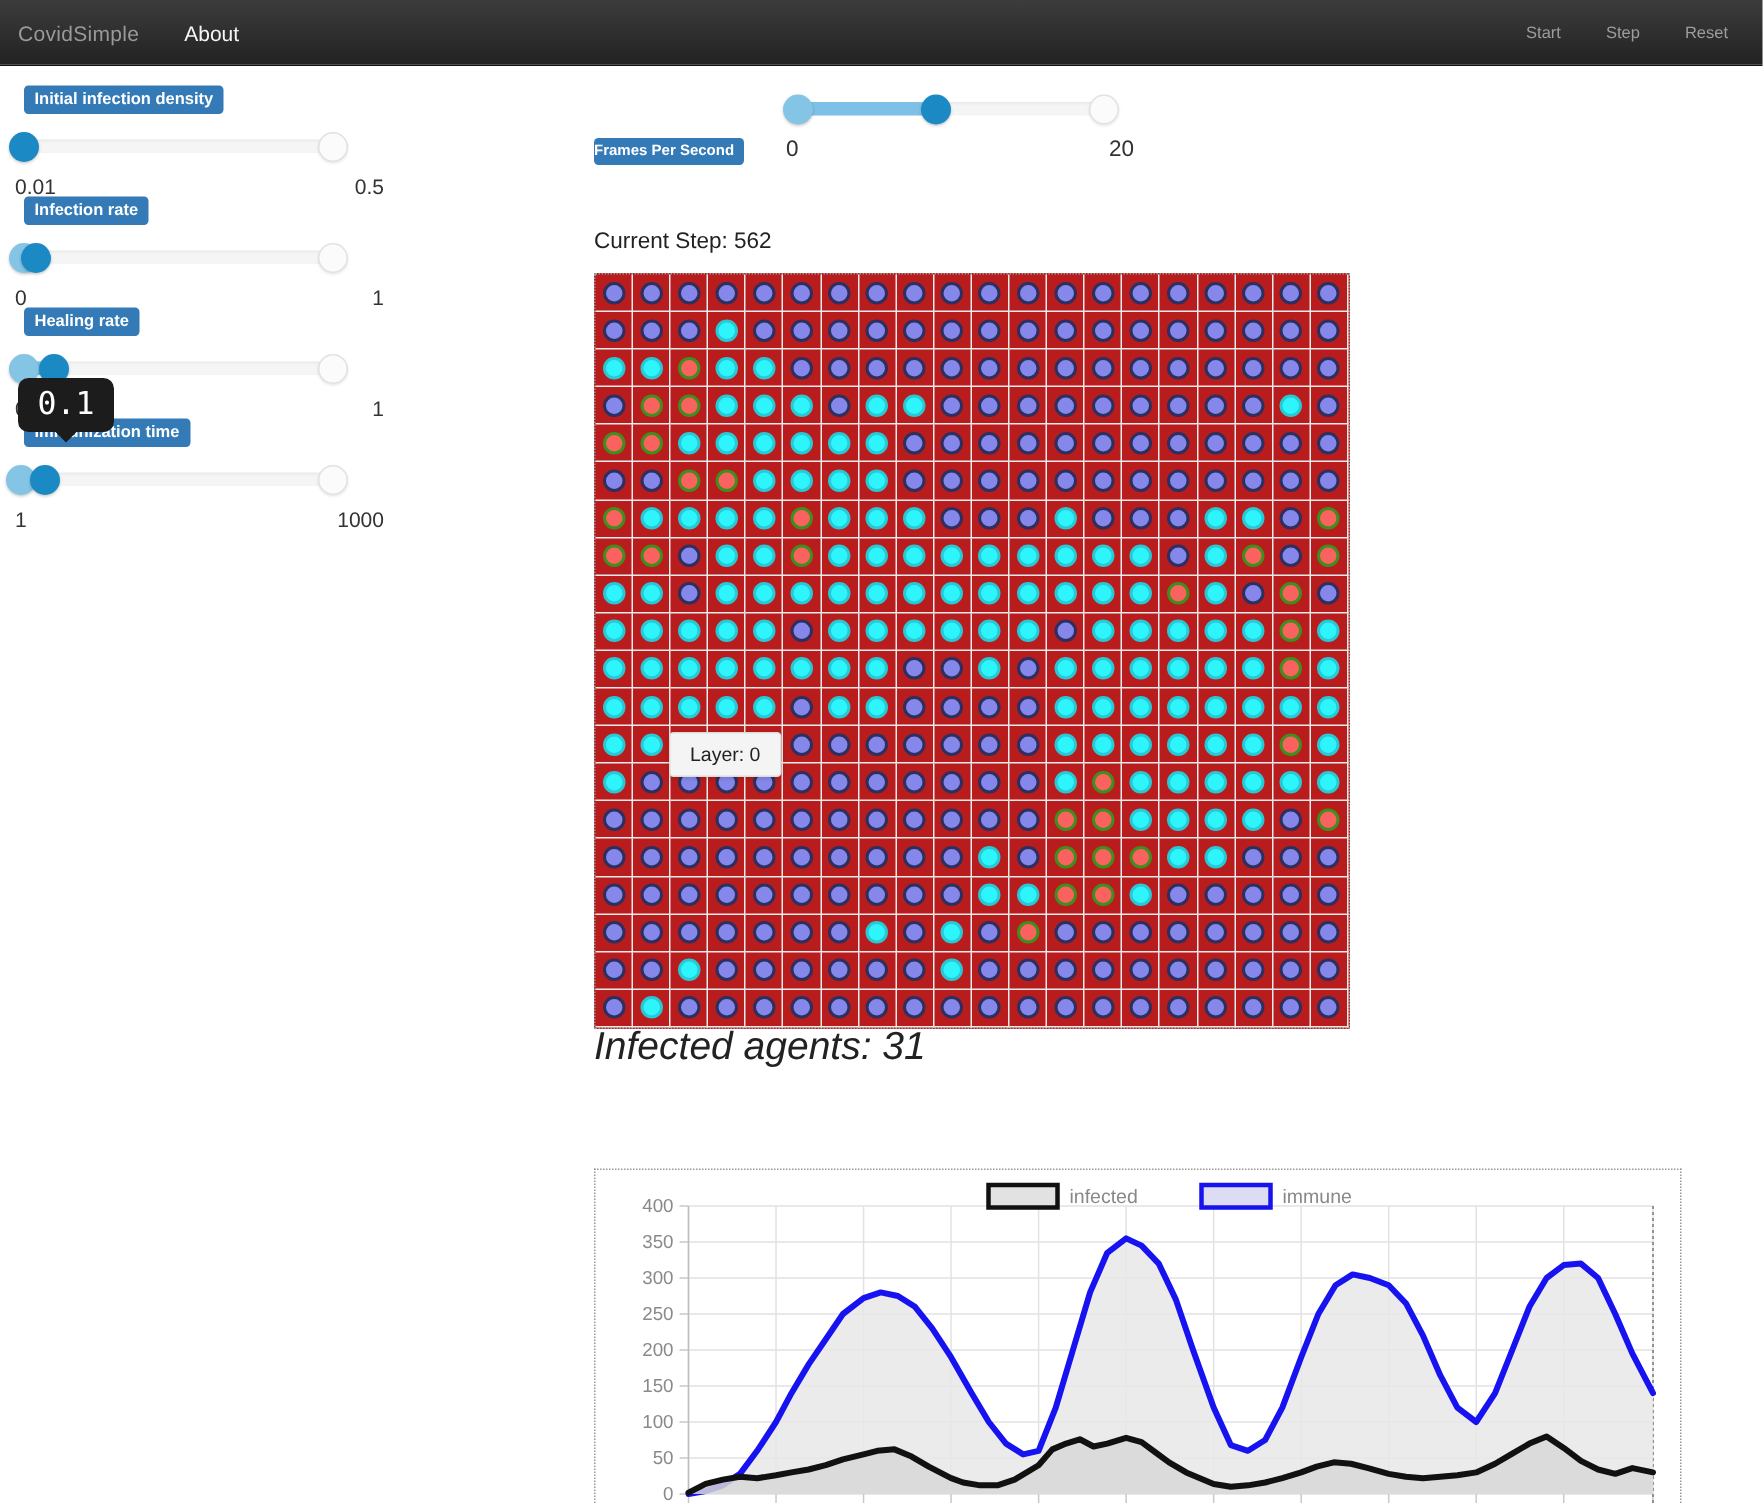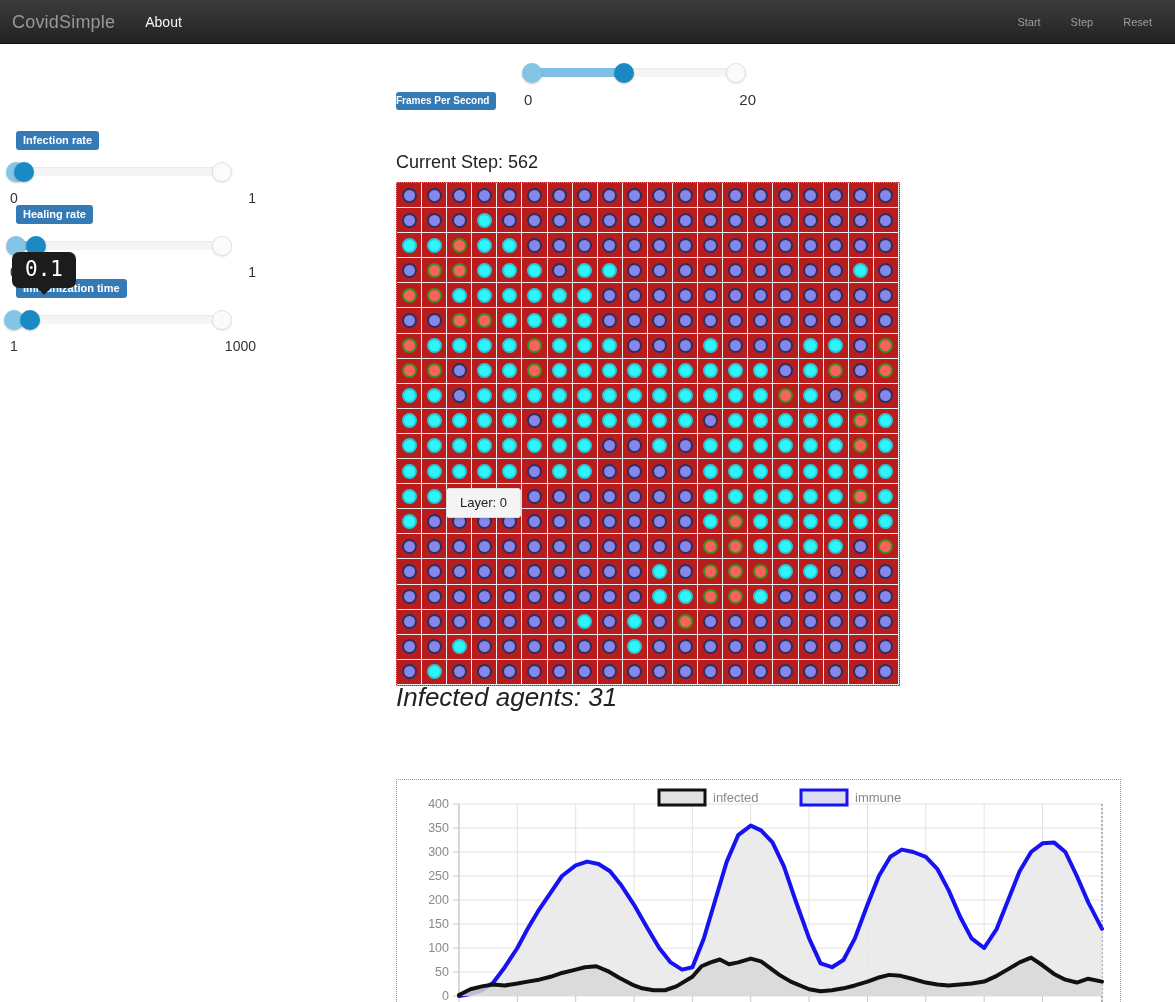--- a/index.html
+++ b/index.html
@@ -13,21 +13,21 @@
 
   
   #navbar {
     position: absolute; left: 0; top: 0;
     width: 1175px; height: 44px;
     background: linear-gradient(to bottom, #3c3c3c 0%, #222222 100%);
     border-bottom: 1px solid #101010;
     display: flex; align-items: center;
   }
   #brand {
-    color: #999999; font-size: 18px; line-height: 20px;
+    color: #999999; font-size: 14px; line-height: 20px;
     padding: 0 15px 0 12px; text-decoration: none; letter-spacing: .2px;
   }
   #nav-left { display: flex; align-items: center; justify-content: center; }
   #nav-left a {
     color: #f5f5f5; font-size: 14px; text-decoration: none;
     padding: 0 15px; line-height: 44px;
   }
   #nav-right { margin-left: auto; display: flex; align-items: center; padding-right: 8px; }
   #nav-right a {
     color: #9d9d9d; font-size: 11px; text-decoration: none;
@@ -93,21 +93,21 @@
   }
   #fps-slider { position: absolute; left: 118px; top: 0; width: 242px; height: 54px; }
   #fps-slider .track { left: 10px; top: 8px; width: 222px; }
   #fps-slider .track-fill { top: 8px; }
   #fps-slider .knob { top: 3px; }
   #fps-slider .range-min { top: 31px; left: 10px; font-size: 15px; }
   #fps-slider .range-max { top: 31px; right: 0; font-size: 15px; }
 
   #current-step {
     position: absolute; left: 6px; top: 108px;
-    font-size: 18px; color: #222222;
+    font-size: 15px; color: #222222;
   }
 
   
   #grid-box {
     position: absolute; left: 6px; top: 138px;
     width: 504px; height: 504px;
     border: 1px dotted #9a9a9a;
     background: #b91c1c;
   }
   #grid {
@@ -160,20 +160,30 @@
   </div>
   <div id="nav-right">
     <a href="#">Start</a>
     <a href="#">Step</a>
     <a href="#">Reset</a>
   </div>
 </div>
 
 <div id="sidebar">
 
+  <div class="ctrl" style="top:12px;">
+    <span class="ctrl-label" style="margin-left:16px;">Initial infection density</span>
+    <div class="slider-wrap">
+      <div class="track"></div>
+      <div class="knob empty" style="left:212px;"></div>
+      <div class="knob" style="left:6px;"></div>
+      <span class="range-min">0.01</span>
+      <span class="range-max">0.5</span>
+    </div>
+  </div>
 
   <div class="ctrl" style="top:86px;">
     <span class="ctrl-label" style="margin-left:16px;">Infection rate</span>
     <div class="slider-wrap">
       <div class="track"></div>
       <div class="track-fill" style="left:12px;width:12px;"></div>
       <div class="knob empty" style="left:212px;"></div>
       <div class="knob light" style="left:6px;"></div>
       <div class="knob" style="left:14px;"></div>
       <span class="range-min">0</span>

